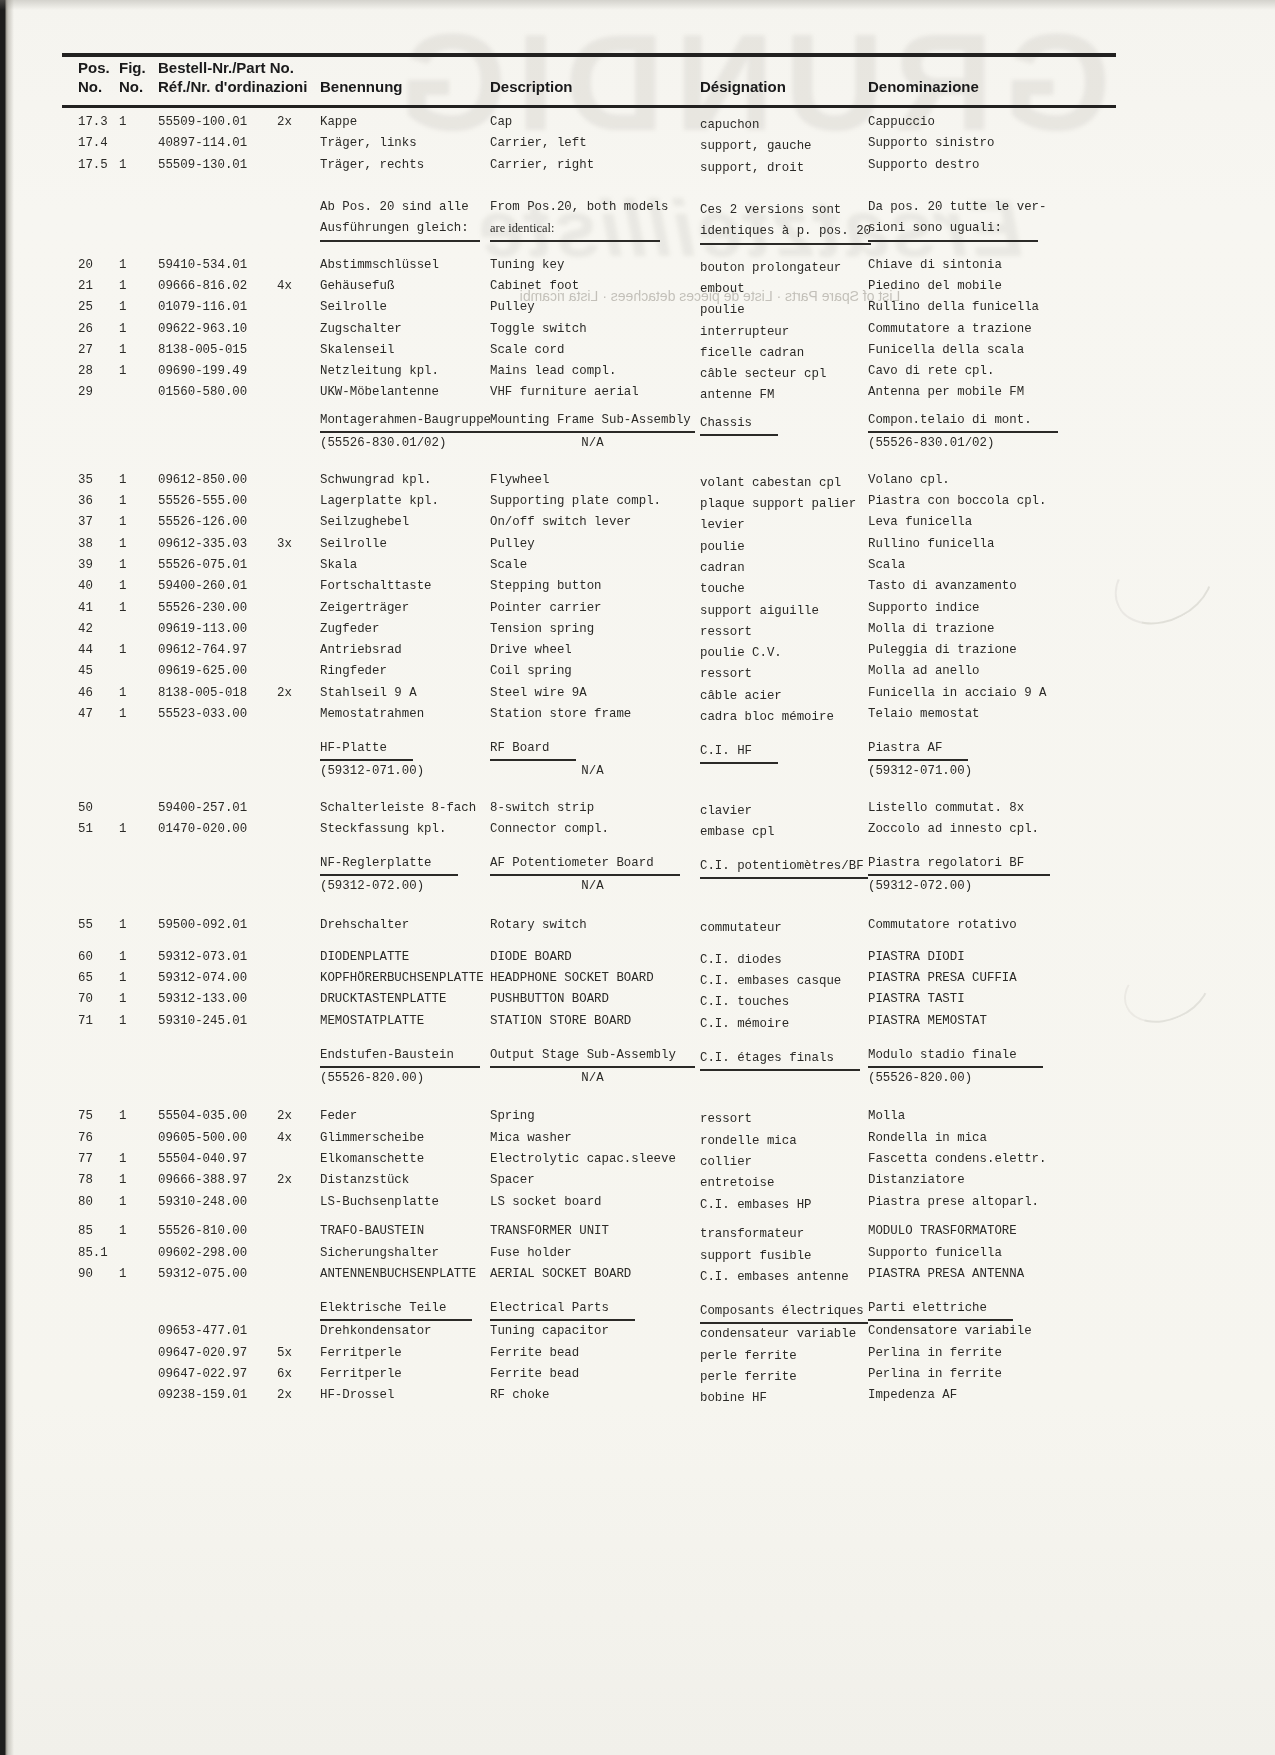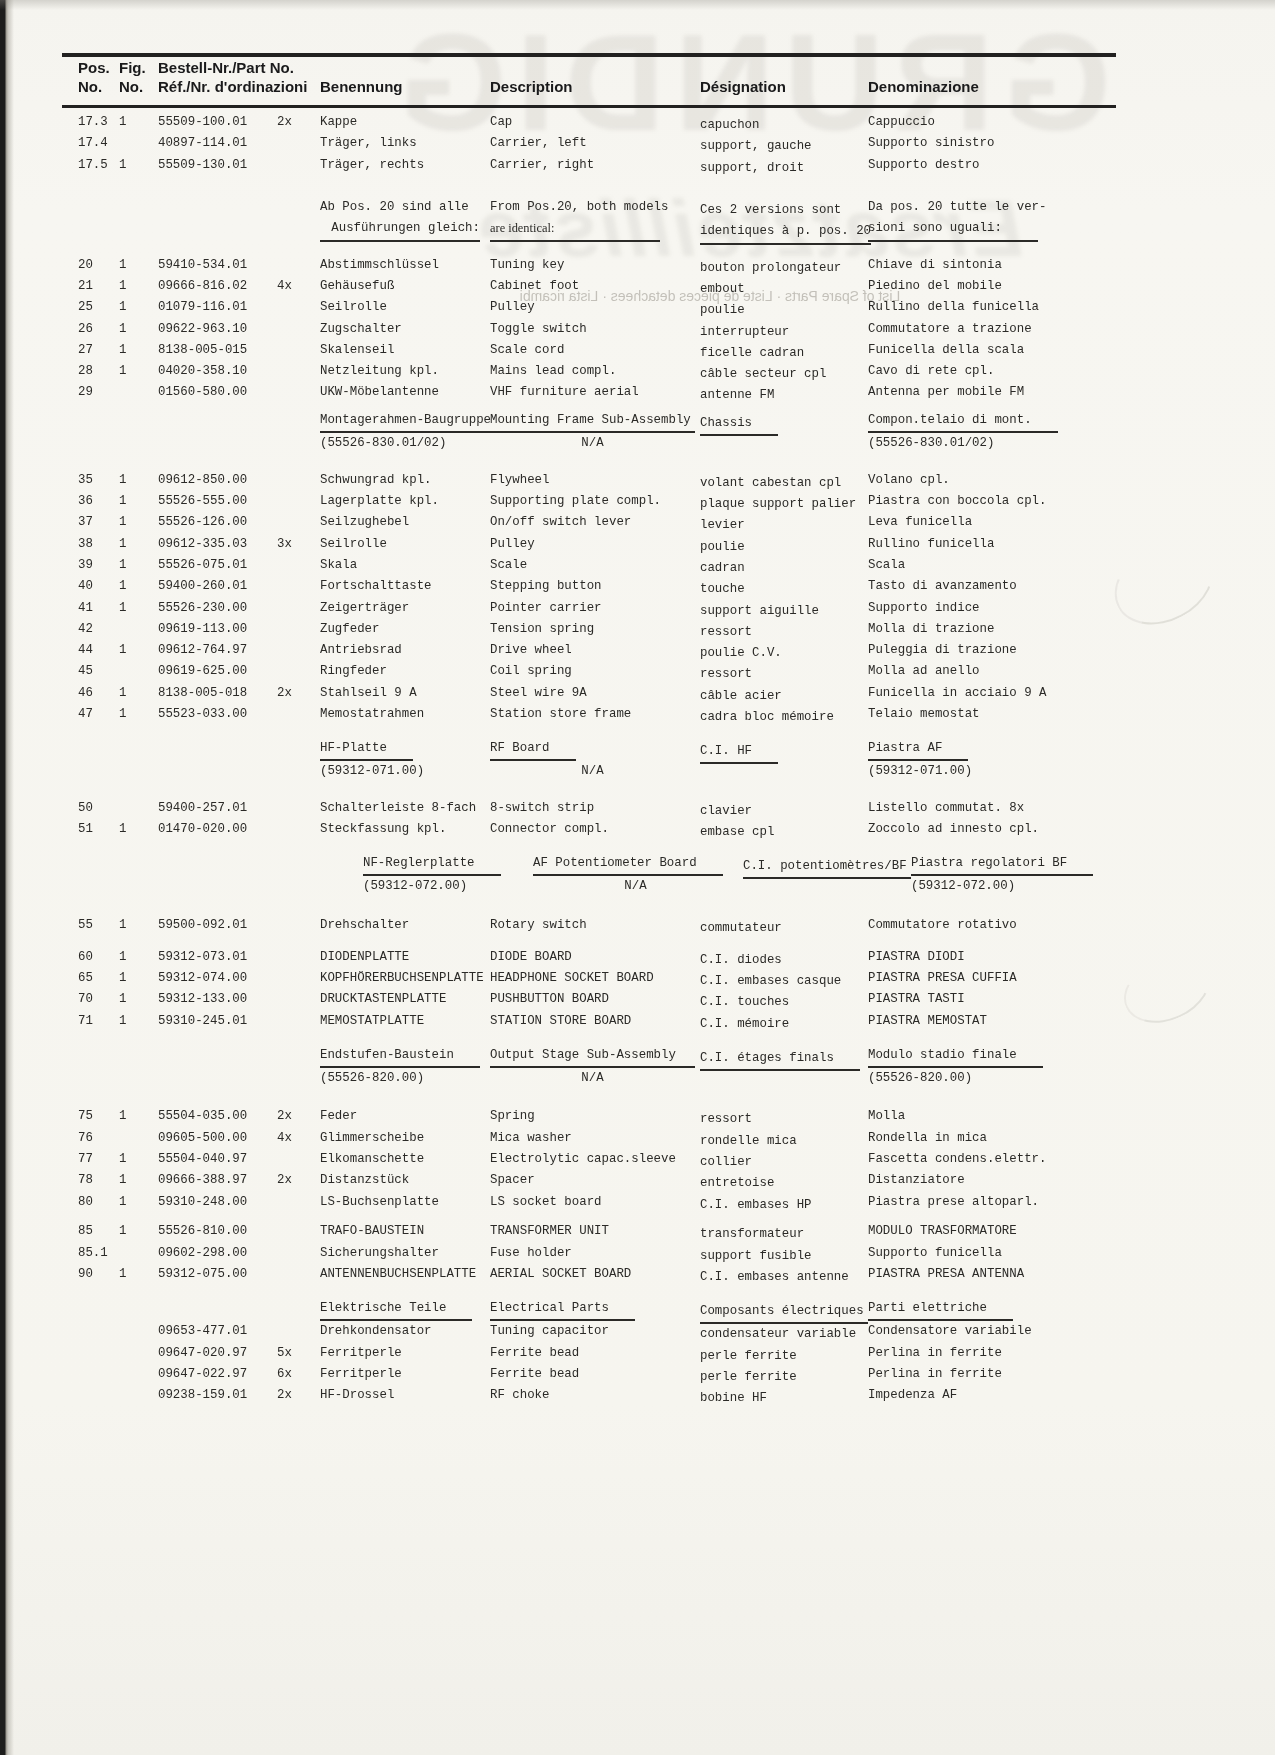--- a/index.html
+++ b/index.html
@@ -48,21 +48,21 @@
   .cell{position:absolute;top:0;white-space:nowrap;}
   .c-pos{left:78px;width:42px;}
   .c-fig{left:119px;width:26px;}
   .c-part{left:158px;width:118px;}
   .c-qty{left:277px;width:34px;}
   .c-de{left:320px;}
   .c-en{left:490px;}
   .c-fr{left:700px;top:3px;}
   .c-it{left:868px;}
   .note .l2 span{display:inline-block;border-bottom:2px solid #2b2a27;}
-  .note .c-de .l2 span{min-width:160px;text-align:right;}
+  .note .c-de .l2 span{min-width:160px;}
   .note .c-en .l2 span{min-width:170px;font-family:Liberation Serif, serif;}
   .note .c-fr .l2 span{min-width:164px;}
   .note .c-it .l2 span{min-width:170px;}
   .section .l1 span{display:inline-block;border-bottom:2px solid #2b2a27;
     padding-right:26px;box-sizing:border-box;overflow:visible;}
   .section .c-de .l1 span{max-width:170px;}
   .section .c-en .l1 span{max-width:205px;}
   .section .c-fr .l1 span{max-width:168px;}
   .section .c-it .l1 span{max-width:205px;}
   .section .c-en .l2{width:205px;text-align:center;}
@@ -182,21 +182,21 @@
         <span class="cell c-fig">1</span>
         <span class="cell c-part">8138-005-015</span>
         <span class="cell c-de">Skalenseil</span>
         <span class="cell c-en">Scale cord</span>
         <span class="cell c-fr">ficelle cadran</span>
         <span class="cell c-it">Funicella della scala</span>
       </div>
       <div class="block row">
         <span class="cell c-pos">28</span>
         <span class="cell c-fig">1</span>
-        <span class="cell c-part">04020-358.10</span>
+        <span class="cell c-part">09690-199.49</span>
         <span class="cell c-de">Netzleitung kpl.</span>
         <span class="cell c-en">Mains lead compl.</span>
         <span class="cell c-fr">câble secteur cpl</span>
         <span class="cell c-it">Cavo di rete cpl.</span>
       </div>
       <div class="block row">
         <span class="cell c-pos">29</span>
         <span class="cell c-part">01560-580.00</span>
         <span class="cell c-de">UKW-Möbelantenne</span>
         <span class="cell c-en">VHF furniture aerial</span>
@@ -355,21 +355,21 @@
       </div>
       <div class="block row">
         <span class="cell c-pos">51</span>
         <span class="cell c-fig">1</span>
         <span class="cell c-part">01470-020.00</span>
         <span class="cell c-de">Steckfassung kpl.</span>
         <span class="cell c-en">Connector compl.</span>
         <span class="cell c-fr">embase cpl</span>
         <span class="cell c-it">Zoccolo ad innesto cpl.</span>
       </div>
-      <div class="block section" style="margin-top: 12.78px; margin-left: 43px;">
+      <div class="block section" style="margin-top: 12.78px;">
         <div class="cell col2 c-de">
           <div class="l1"><span>NF-Reglerplatte</span></div>
           <div class="l2"><span>(59312-072.00)</span></div>
         </div>
         <div class="cell col2 c-en">
           <div class="l1"><span>AF Potentiometer Board</span></div>
           <div class="l2"><span>N/A</span></div>
         </div>
         <div class="cell col2 c-fr">
           <div class="l1"><span>C.I. potentiomètres/BF</span></div>

